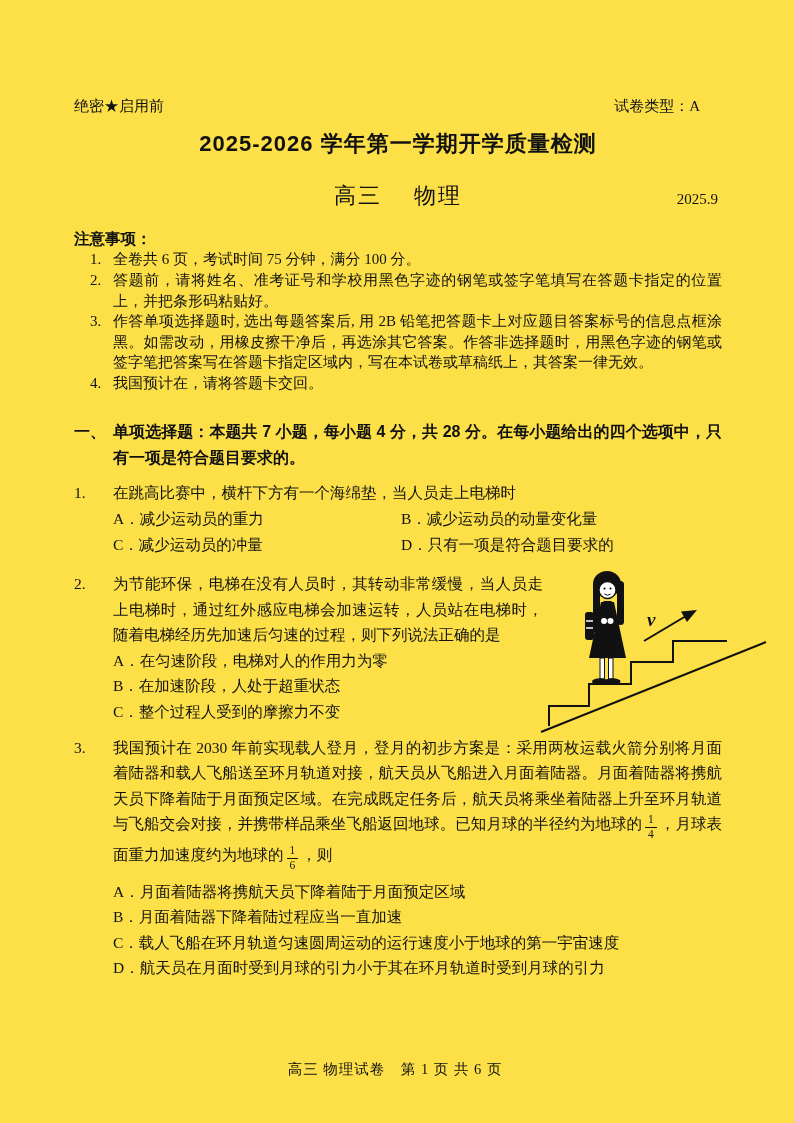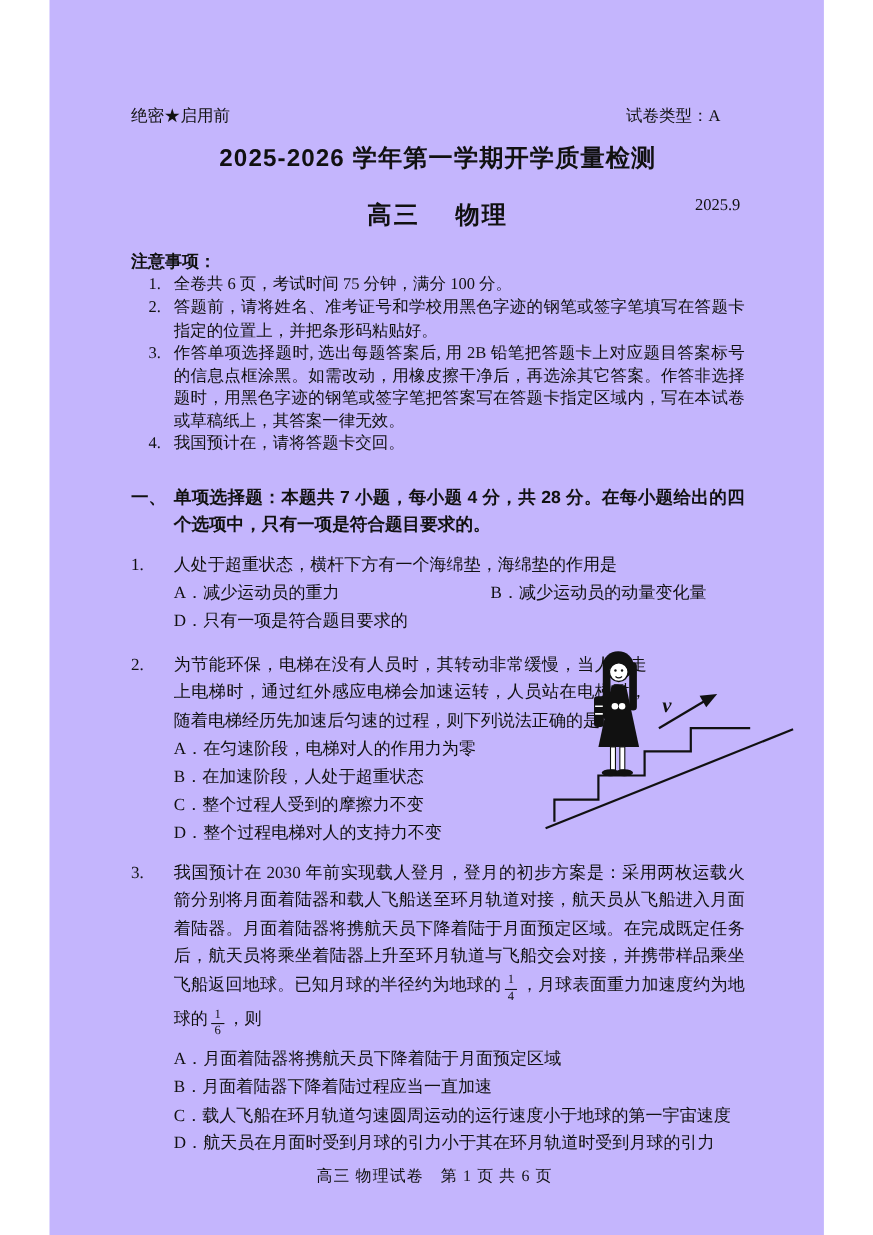--- a/index.html
+++ b/index.html
@@ -1,36 +1,36 @@
 <!DOCTYPE html>
 <html><head>
 <meta charset="utf-8">
 <style>
   html,body { margin:0; padding:0; background:#ffffff; }
   .page {
-    position:relative; width:704px; height:1123px; margin:0 auto;
+    position:relative; width:794px; height:1123px; margin:0 auto;
     box-sizing:border-box; padding:97px 72px 0 74px;
-    background:#c4b5fd; color:#111;
+    background:#fde047; color:#111;
     font-family:"Liberation Serif", serif;
     font-size:15.5px; overflow:hidden;
   }
   .hdr-row { display:flex; justify-content:space-between; font-size:15px; line-height:1.2; }
   .hdr-row .right { margin-right:22px; }
   .title {
     margin:17px 0 0 0; text-align:center;
     font-family:"Liberation Sans", sans-serif;
     font-size:22px; font-weight:700; letter-spacing:1px; line-height:1.1;
   }
   .subtitle-row { position:relative; margin-top:26px; height:28px; }
   .subtitle {
     margin:0; text-align:center;
     font-family:"Liberation Sans", sans-serif;
-    font-size:22px; font-weight:700; letter-spacing:2px; line-height:28px;
+    font-size:22px; font-weight:400; letter-spacing:2px; line-height:28px;
   }
-  .date { position:absolute; right:4px; bottom:14px; font-size:15px; font-weight:400; }
+  .date { position:absolute; right:4px; bottom:2px; font-size:15px; font-weight:400; }
 
   .notice { margin-top:18px; font-size:15px; line-height:1.37; }
   .notice-heading { font-family:"Liberation Sans", sans-serif; font-weight:700; font-size:15.5px; }
   .notice-item { display:flex; margin-left:16px; }
   .n-num { flex:0 0 23px; }
   .n-text { flex:1; text-align:justify; }
 
   .section-heading {
     margin-top:26px; display:flex;
     font-family:"Liberation Sans", sans-serif;
@@ -104,38 +104,38 @@
   </div>
 
   <div class="section-heading">
     <span class="s-marker">一、</span>
     <div class="s-text">单项选择题：本题共 7 小题，每小题 4 分，共 28 分。在每小题给出的四个选项中，只有一项是符合题目要求的。</div>
   </div>
 
   <div class="question q1">
     <span class="q-num">1.</span>
     <div class="q-body">
-      <div class="q-text">人处于超重状态，横杆下方有一个海绵垫，海绵垫的作用是</div>
+      <div class="q-text">在跳高比赛中，横杆下方有一个海绵垫，当人员走上电梯时</div>
       <div class="opt-grid">
         <div class="opt"><span class="opt-label">A．</span><span>减少运动员的重力</span></div>
         <div class="opt"><span class="opt-label">B．</span><span>减少运动员的动量变化量</span></div>
+        <div class="opt"><span class="opt-label">C．</span><span>减少运动员的冲量</span></div>
         <div class="opt"><span class="opt-label">D．</span><span>只有一项是符合题目要求的</span></div>
       </div>
     </div>
   </div>
 
   <div class="question q2">
     <span class="q-num">2.</span>
     <div class="q-body">
       <div class="q-text q2-text">为节能环保，电梯在没有人员时，其转动非常缓慢，当人员走上电梯时，通过红外感应电梯会加速运转，人员站在电梯时，随着电梯经历先加速后匀速的过程，则下列说法正确的是</div>
       <div class="opt-col">
         <div class="opt"><span class="opt-label">A．</span><span>在匀速阶段，电梯对人的作用力为零</span></div>
         <div class="opt"><span class="opt-label">B．</span><span>在加速阶段，人处于超重状态</span></div>
         <div class="opt"><span class="opt-label">C．</span><span>整个过程人受到的摩擦力不变</span></div>
-        <div class="opt"><span class="opt-label">D．</span><span>整个过程电梯对人的支持力不变</span></div>
       </div>
 
       <svg class="q2-figure" viewBox="0 0 228 172" xmlns="http://www.w3.org/2000/svg">
         <g>
           <line x1="1" y1="167" x2="226" y2="77" stroke="#111" stroke-width="2"></line>
           <path d="M9,161 L9,141 L49,141 L49,119 L91,119 L91,97 L133,97 L133,76 L187,76" fill="none" stroke="#111" stroke-width="2"></path>
         </g>
         <g>
           <line x1="104" y1="76" x2="146" y2="51" stroke="#111" stroke-width="2"></line>
           <polygon points="157,45 141,46.5 147,57" fill="#111"></polygon>

